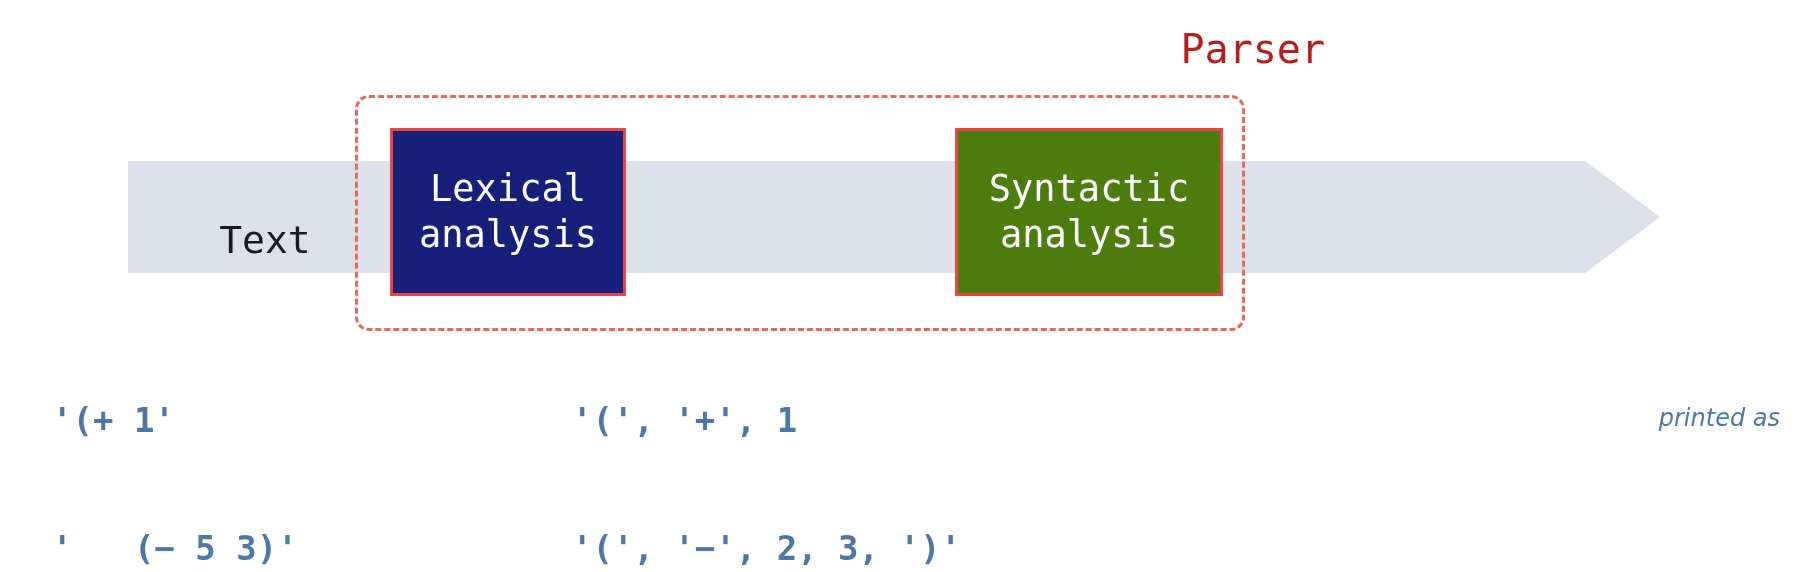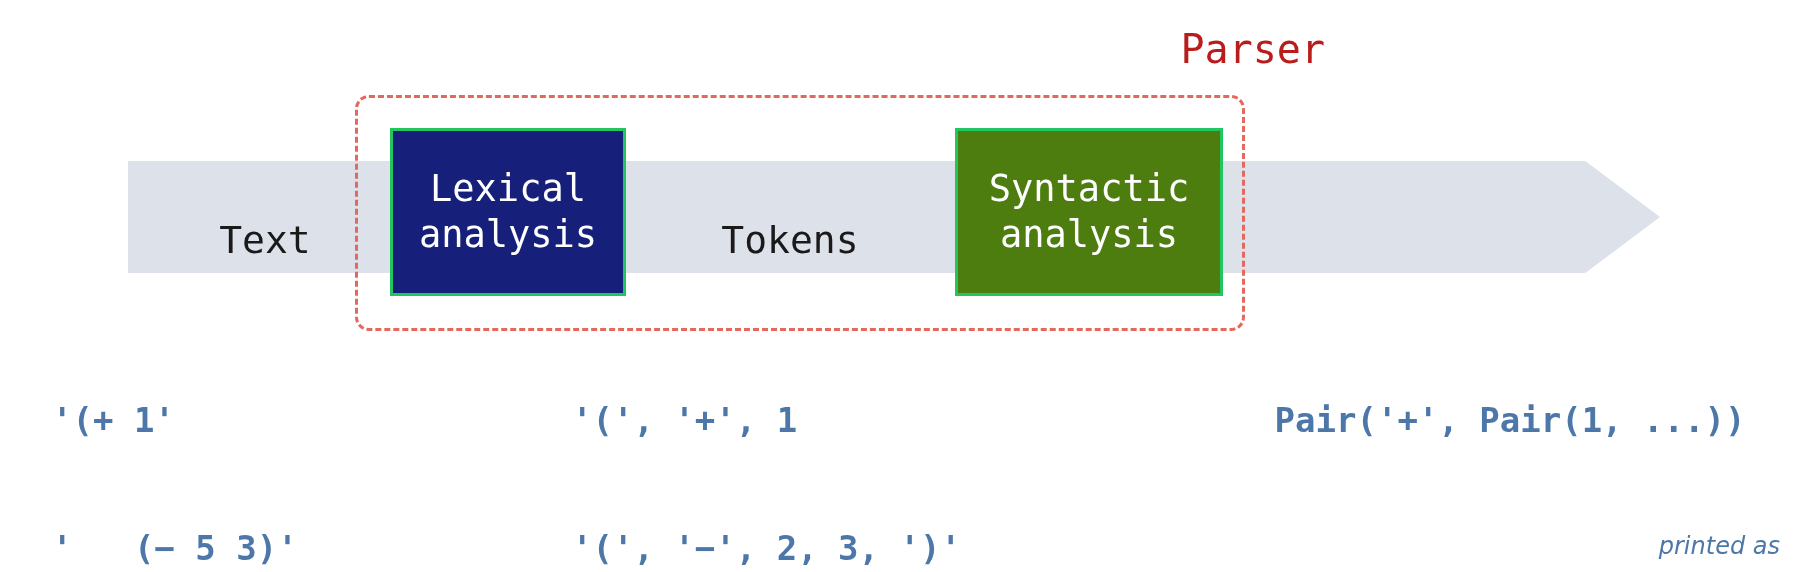--- a/index.html
+++ b/index.html
@@ -66,21 +66,21 @@
     font-size: 40px;
     color: #b91c1c;
     white-space: nowrap;
   }
 
   
   .stage-box {
     position: absolute;
     top: 128px;
     height: 168px;
-    border: 3px solid #22c55e;
+    border: 3px solid #ef4444;
     box-sizing: border-box;
     display: flex;
     flex-direction: column;
     align-items: center;
     justify-content: center;
     font-family: "DejaVu Sans Mono", monospace;
     font-size: 37px;
     line-height: 46px;
     color: #ffffff;
     text-align: center;
@@ -132,21 +132,20 @@
 
 <div id="canvas">
 
   <div id="arrow-band">
     <svg width="1532" height="112" viewBox="0 0 1532 112" xmlns="http://www.w3.org/2000/svg">
       <path d="M0,0 L1420,0 L1420,-28 L1532,56 L1420,140 L1420,112 L0,112 Z" fill="#dde2ea"></path>
     </svg>
   </div>
 
   <div class="band-label" id="label-text">Text</div>
-  <div class="band-label" id="label-tokens">Tokens</div>
 
   <div id="parser-boundary"></div>
   <div id="parser-label">Parser</div>
 
   <div class="stage-box" id="stage-lexical">
     <span>Lexical</span>
     <span>analysis</span>
   </div>
 
   <div class="stage-box" id="stage-syntactic">
@@ -160,18 +159,17 @@
     
   </div>
 
   <div class="example-column" id="col-tokens">
     <div class="example-line">'(', '+', 1</div>
     <div class="example-line">'(', '−', 2, 3, ')'</div>
     
   </div>
 
   <div class="example-column" id="col-expr">
-    <div class="example-line">Pair('+', Pair(1, ...))</div>
     <div class="printed-as">printed as</div>
     
   </div>
 
 </div>
 
 </body></html>

